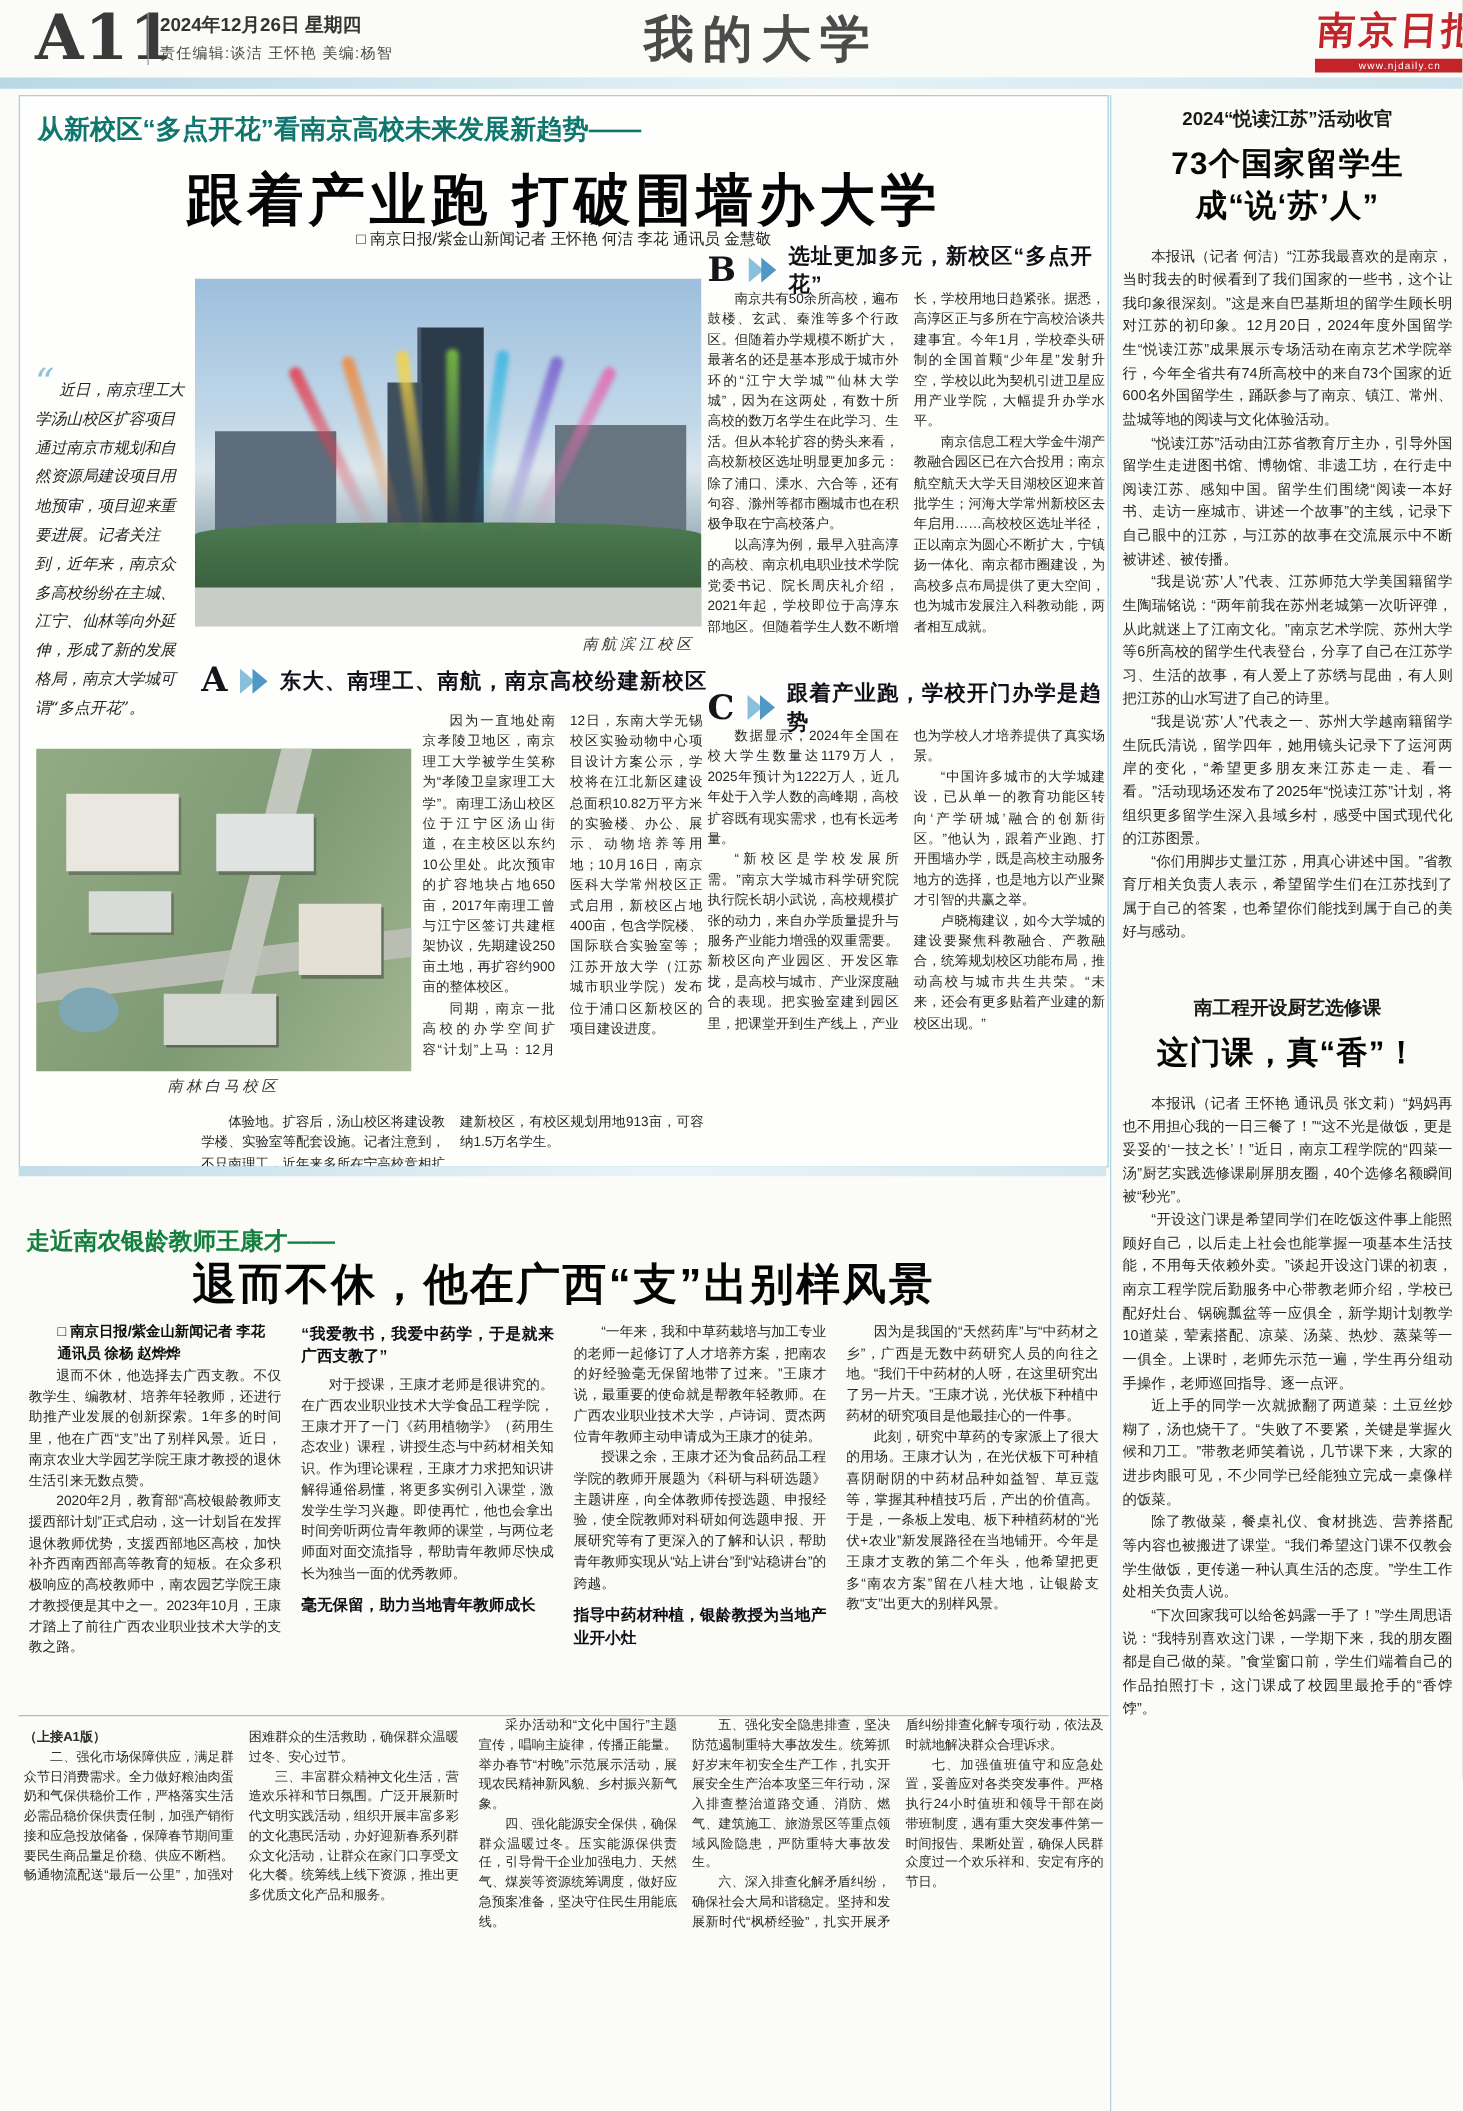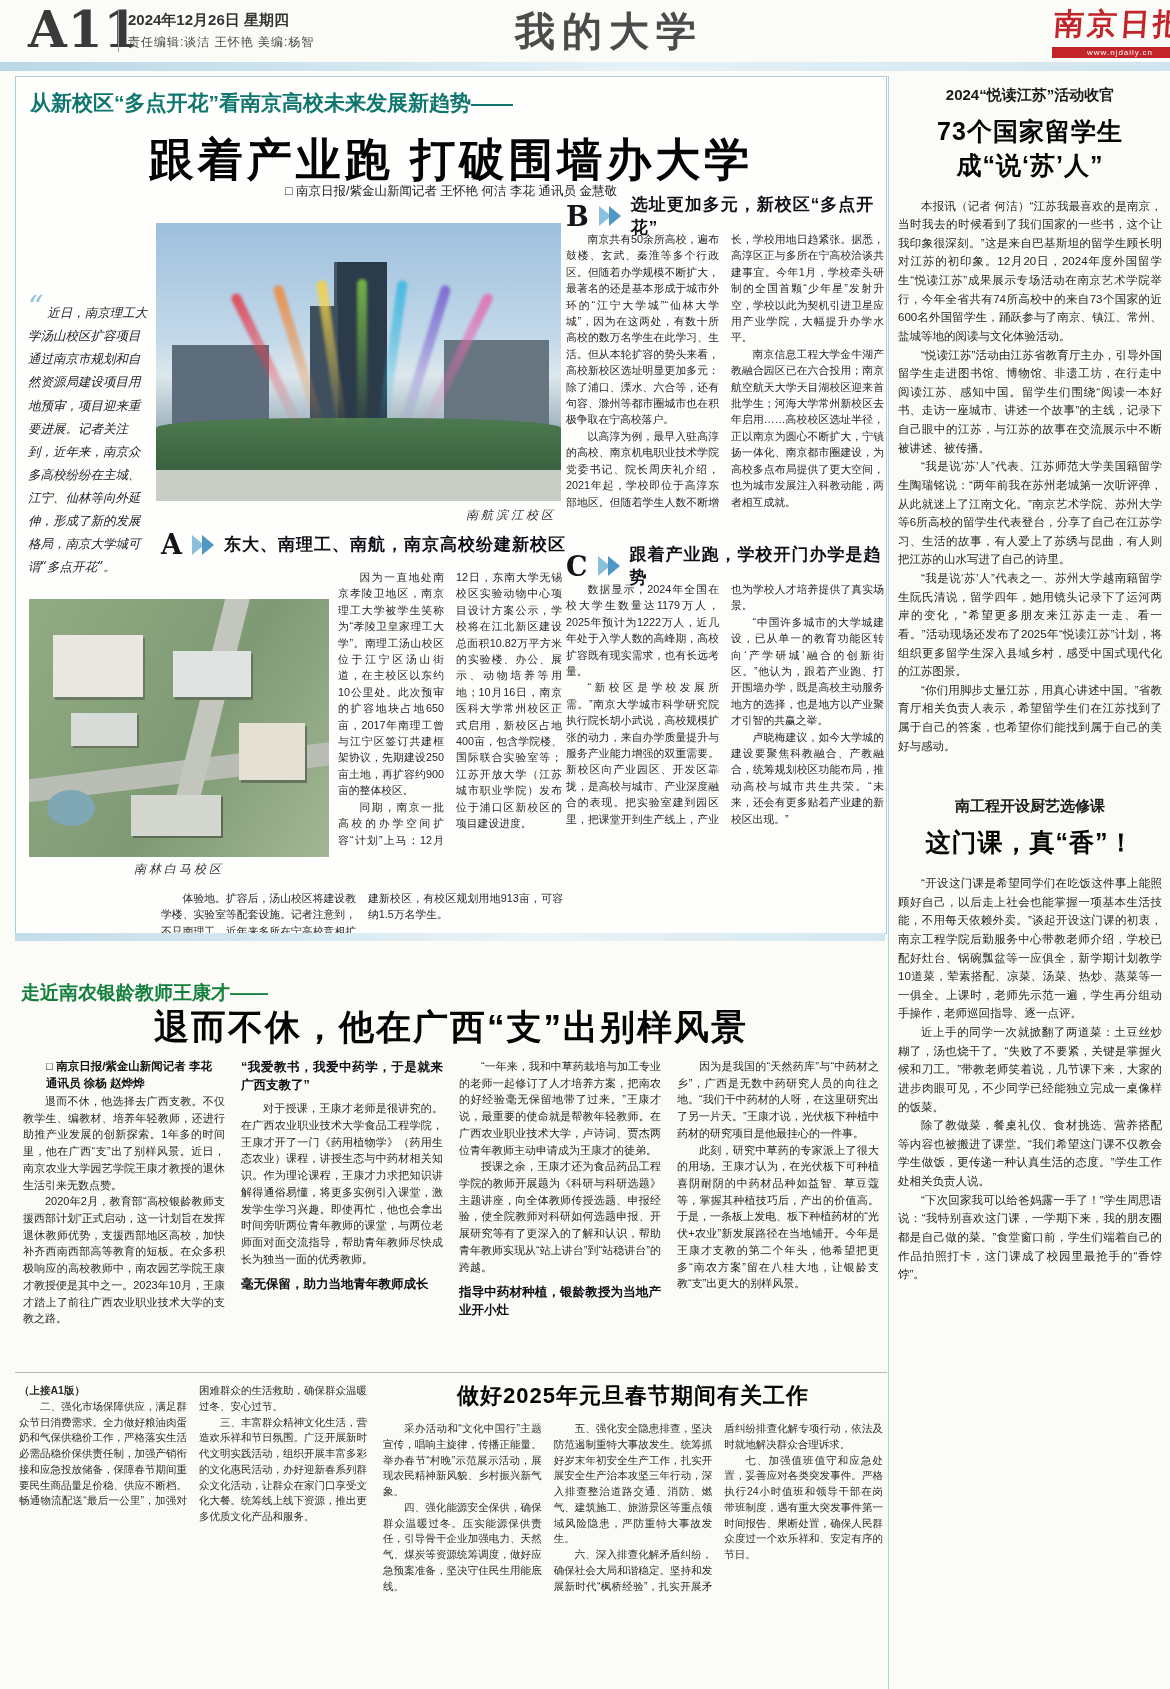--- a/index.html
+++ b/index.html
@@ -240,20 +240,21 @@
       <p>本报讯（记者 何洁）“江苏我最喜欢的是南京，当时我去的时候看到了我们国家的一些书，这个让我印象很深刻。”这是来自巴基斯坦的留学生顾长明对江苏的初印象。12月20日，2024年度外国留学生“悦读江苏”成果展示专场活动在南京艺术学院举行，今年全省共有74所高校中的来自73个国家的近600名外国留学生，踊跃参与了南京、镇江、常州、盐城等地的阅读与文化体验活动。</p>
       <p>“悦读江苏”活动由江苏省教育厅主办，引导外国留学生走进图书馆、博物馆、非遗工坊，在行走中阅读江苏、感知中国。留学生们围绕“阅读一本好书、走访一座城市、讲述一个故事”的主线，记录下自己眼中的江苏，与江苏的故事在交流展示中不断被讲述、被传播。</p>
       <p>“我是说‘苏’人”代表、江苏师范大学美国籍留学生陶瑞铭说：“两年前我在苏州老城第一次听评弹，从此就迷上了江南文化。”南京艺术学院、苏州大学等6所高校的留学生代表登台，分享了自己在江苏学习、生活的故事，有人爱上了苏绣与昆曲，有人则把江苏的山水写进了自己的诗里。</p>
       <p>“我是说‘苏’人”代表之一、苏州大学越南籍留学生阮氏清说，留学四年，她用镜头记录下了运河两岸的变化，“希望更多朋友来江苏走一走、看一看。”活动现场还发布了2025年“悦读江苏”计划，将组织更多留学生深入县域乡村，感受中国式现代化的江苏图景。</p>
       <p>“你们用脚步丈量江苏，用真心讲述中国。”省教育厅相关负责人表示，希望留学生们在江苏找到了属于自己的答案，也希望你们能找到属于自己的美好与感动。</p>
     </div>
     <div class="rail-gap"></div>
     <div class="rail-kicker">南工程开设厨艺选修课</div>
     <div class="rail-title">这门课，真“香”！</div>
     <div class="rail-body">
+      <p>本报讯（记者 王怀艳 通讯员 张文莉）“妈妈再也不用担心我的一日三餐了！”“这不光是做饭，更是妥妥的‘一技之长’！”近日，南京工程学院的“四菜一汤”厨艺实践选修课刷屏朋友圈，40个选修名额瞬间被“秒光”。</p>
       <p>“开设这门课是希望同学们在吃饭这件事上能照顾好自己，以后走上社会也能掌握一项基本生活技能，不用每天依赖外卖。”谈起开设这门课的初衷，南京工程学院后勤服务中心带教老师介绍，学校已配好灶台、锅碗瓢盆等一应俱全，新学期计划教学10道菜，荤素搭配、凉菜、汤菜、热炒、蒸菜等一一俱全。上课时，老师先示范一遍，学生再分组动手操作，老师巡回指导、逐一点评。</p>
       <p>近上手的同学一次就掀翻了两道菜：土豆丝炒糊了，汤也烧干了。“失败了不要紧，关键是掌握火候和刀工。”带教老师笑着说，几节课下来，大家的进步肉眼可见，不少同学已经能独立完成一桌像样的饭菜。</p>
       <p>除了教做菜，餐桌礼仪、食材挑选、营养搭配等内容也被搬进了课堂。“我们希望这门课不仅教会学生做饭，更传递一种认真生活的态度。”学生工作处相关负责人说。</p>
       <p>“下次回家我可以给爸妈露一手了！”学生周思语说：“我特别喜欢这门课，一学期下来，我的朋友圈都是自己做的菜。”食堂窗口前，学生们端着自己的作品拍照打卡，这门课成了校园里最抢手的“香饽饽”。</p>
     </div>
   </div>
 
   <div class="feature">
     <div class="feat-kicker">走近南农银龄教师王康才——</div>
     <div class="feat-title">退而不休，他在广西“支”出别样风景</div>
@@ -273,21 +274,20 @@
     </div>
   </div>
 
   <div class="bottom">
     <div class="bot-left">
       <p class="bot-cont">（上接A1版）</p>
       <p>二、强化市场保障供应，满足群众节日消费需求。全力做好粮油肉蛋奶和气保供稳价工作，严格落实生活必需品稳价保供责任制，加强产销衔接和应急投放储备，保障春节期间重要民生商品量足价稳、供应不断档。畅通物流配送“最后一公里”，加强对困难群众的生活救助，确保群众温暖过冬、安心过节。</p>
       <p>三、丰富群众精神文化生活，营造欢乐祥和节日氛围。广泛开展新时代文明实践活动，组织开展丰富多彩的文化惠民活动，办好迎新春系列群众文化活动，让群众在家门口享受文化大餐。统筹线上线下资源，推出更多优质文化产品和服务。</p>
     </div>
     <div class="bot-right">
-      <div class="bot-title">做好2025年元旦春节期间有关工作</div>
       <div class="bot-cols">
         <p>采办活动和“文化中国行”主题宣传，唱响主旋律，传播正能量。举办春节“村晚”示范展示活动，展现农民精神新风貌、乡村振兴新气象。</p>
         <p>四、强化能源安全保供，确保群众温暖过冬。压实能源保供责任，引导骨干企业加强电力、天然气、煤炭等资源统筹调度，做好应急预案准备，坚决守住民生用能底线。</p>
         <p>五、强化安全隐患排查，坚决防范遏制重特大事故发生。统筹抓好岁末年初安全生产工作，扎实开展安全生产治本攻坚三年行动，深入排查整治道路交通、消防、燃气、建筑施工、旅游景区等重点领域风险隐患，严防重特大事故发生。</p>
         <p>六、深入排查化解矛盾纠纷，确保社会大局和谐稳定。坚持和发展新时代“枫桥经验”，扎实开展矛盾纠纷排查化解专项行动，依法及时就地解决群众合理诉求。</p>
         <p>七、加强值班值守和应急处置，妥善应对各类突发事件。严格执行24小时值班和领导干部在岗带班制度，遇有重大突发事件第一时间报告、果断处置，确保人民群众度过一个欢乐祥和、安定有序的节日。</p>
       </div>
     </div>
   </div>
 

